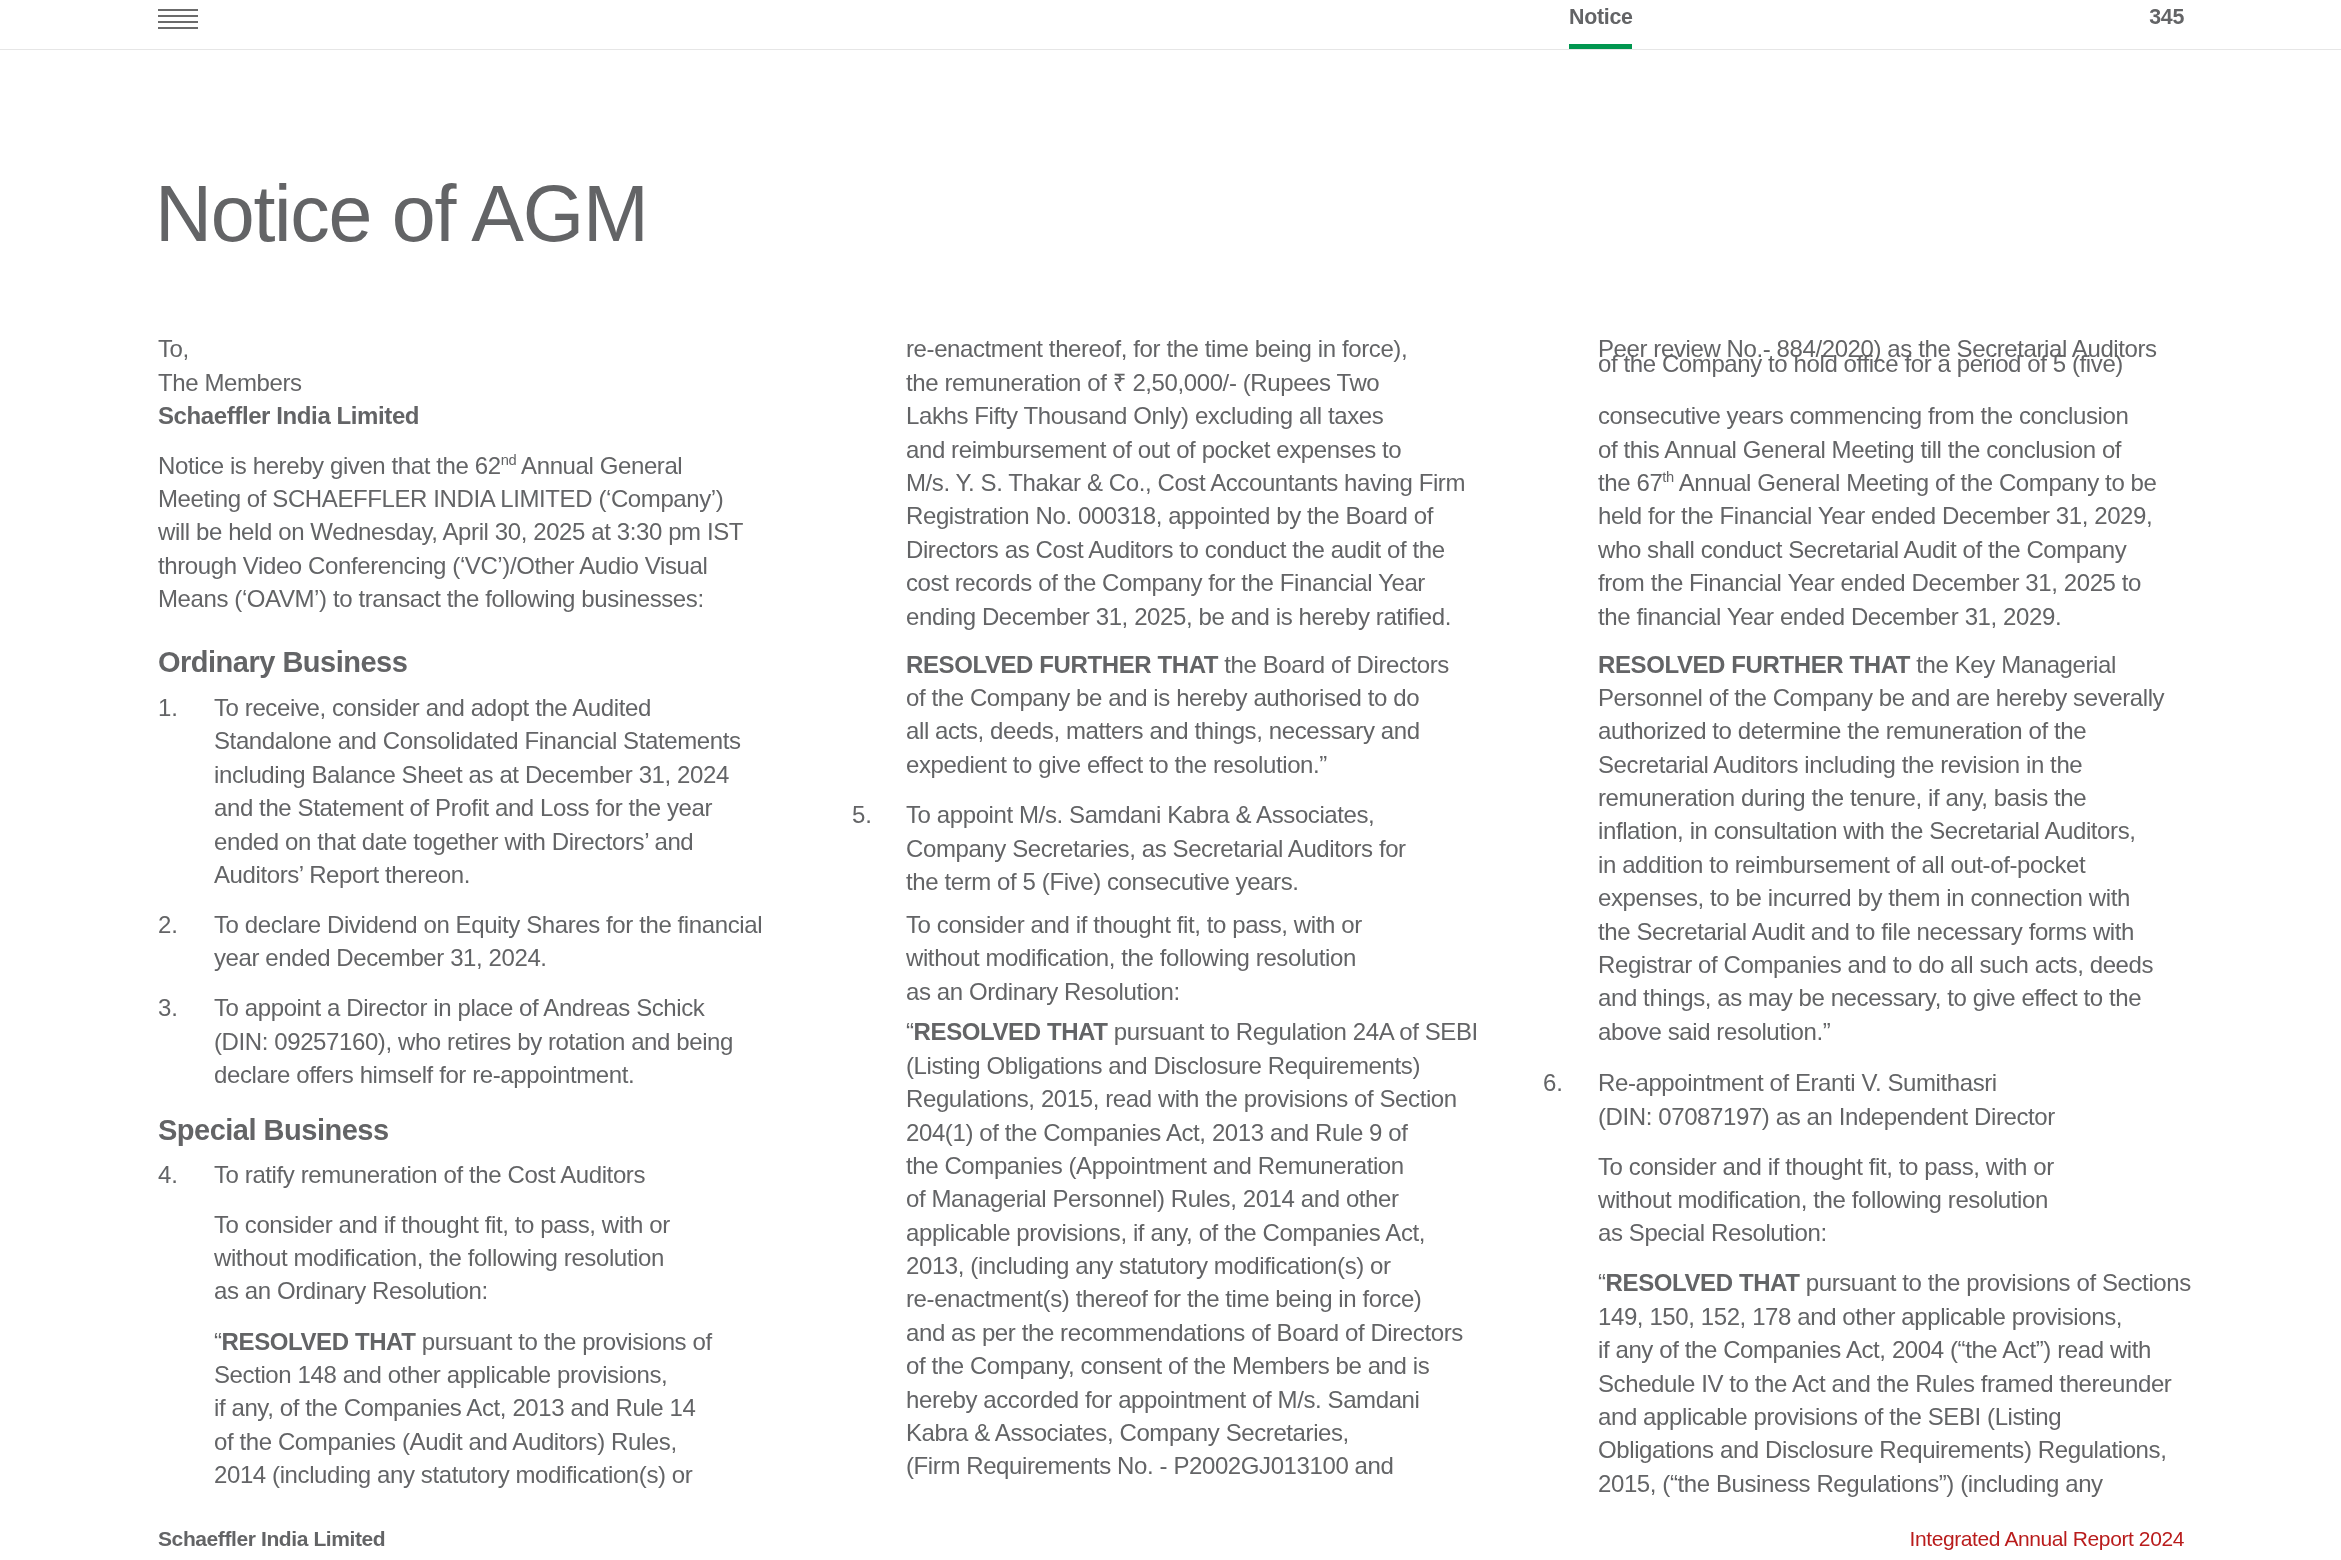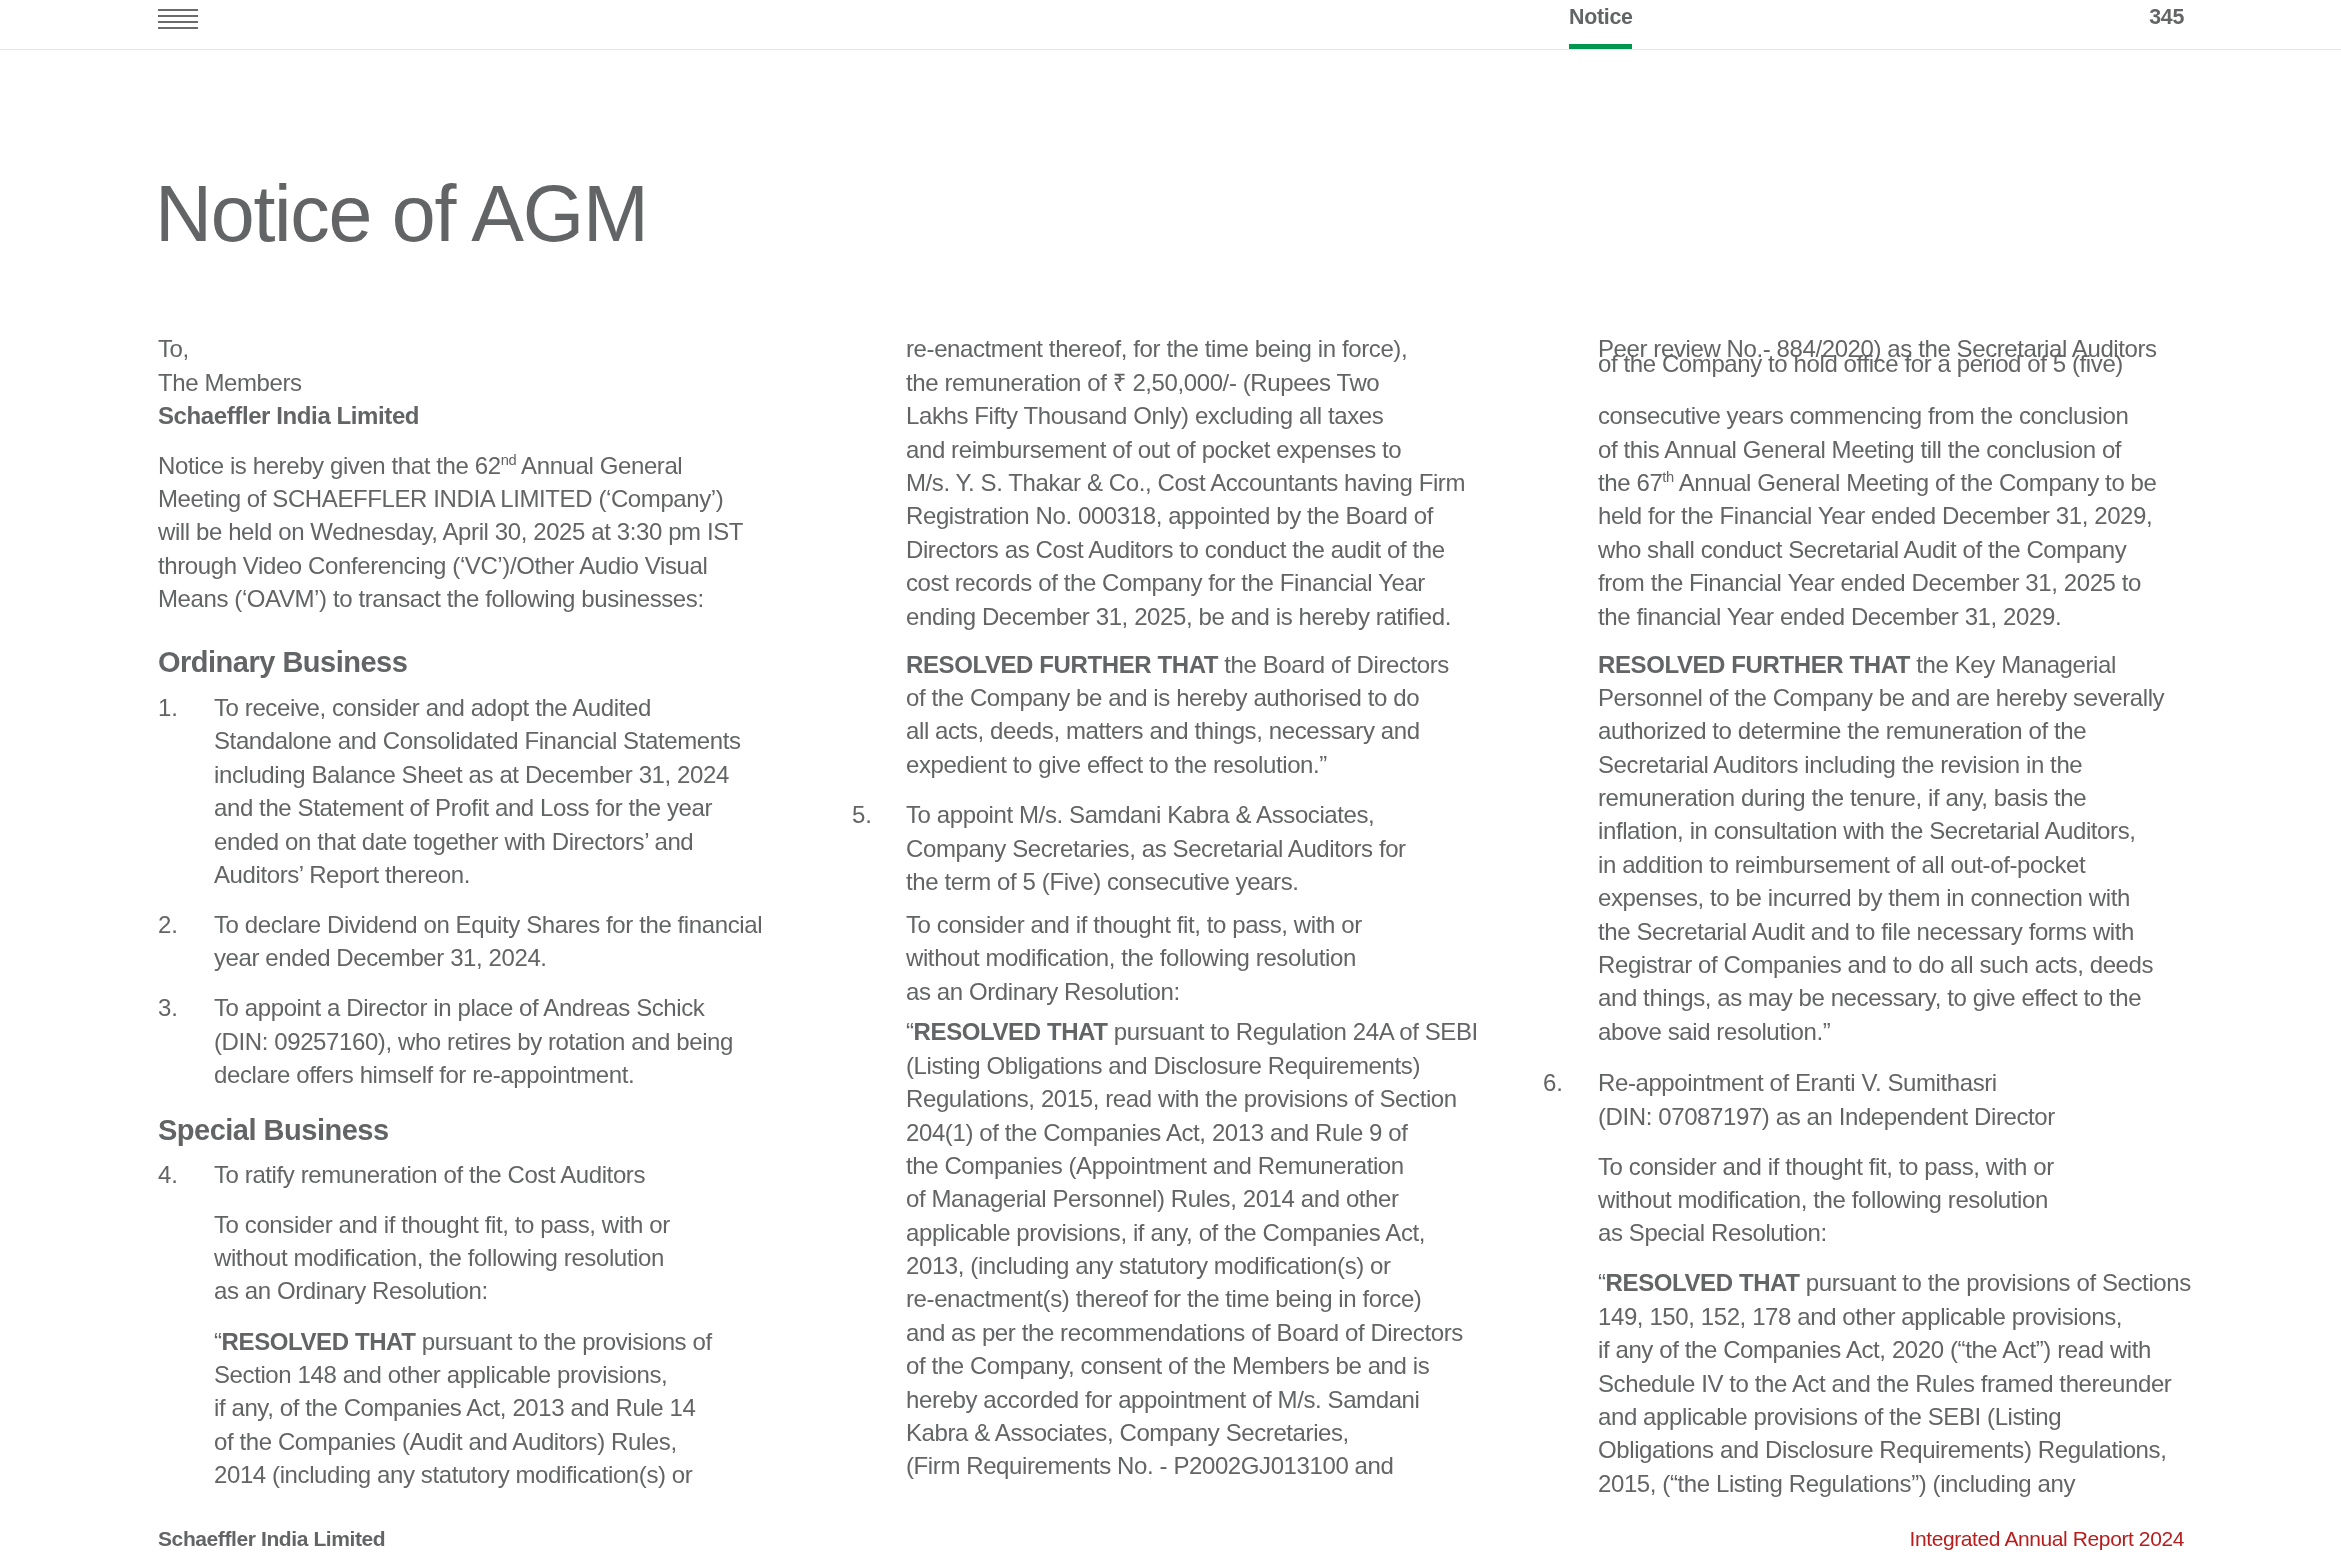--- a/index.html
+++ b/index.html
@@ -156,22 +156,22 @@
   <div class="ln" style="left:1598px;top:1015px">above said resolution.”</div>
 
   <div class="num" style="left:1543px;top:1066px">6.</div>
   <div class="ln" style="left:1598px;top:1066px">Re-appointment of Eranti V. Sumithasri</div>
   <div class="ln" style="left:1598px;top:1100px">(DIN: 07087197) as an Independent Director</div>
   <div class="ln" style="left:1598px;top:1150px">To consider and if thought fit, to pass, with or</div>
   <div class="ln" style="left:1598px;top:1183px">without modification, the following resolution</div>
   <div class="ln" style="left:1598px;top:1216px">as Special Resolution:</div>
   <div class="ln" style="left:1598px;top:1266px"><span>“</span><span class="b">RESOLVED THAT</span><span> pursuant to the provisions of Sections</span></div>
   <div class="ln" style="left:1598px;top:1300px">149, 150, 152, 178 and other applicable provisions,</div>
-  <div class="ln" style="left:1598px;top:1333px">if any of the Companies Act, 2020 (“the Act”) read with</div>
+  <div class="ln" style="left:1598px;top:1333px">if any of the Companies Act, 2004 (“the Act”) read with</div>
   <div class="ln" style="left:1598px;top:1367px">Schedule IV to the Act and the Rules framed thereunder</div>
   <div class="ln" style="left:1598px;top:1400px">and applicable provisions of the SEBI (Listing</div>
   <div class="ln" style="left:1598px;top:1433px">Obligations and Disclosure Requirements) Regulations,</div>
-  <div class="ln" style="left:1598px;top:1467px">2015, (“the Listing Regulations”) (including any</div>
+  <div class="ln" style="left:1598px;top:1467px">2015, (“the Business Regulations”) (including any</div>
 </div>
 
 <div class="footer-left">Schaeffler India Limited</div>
 <div class="footer-right">Integrated Annual Report 2024</div>
 
 
 </body></html>

